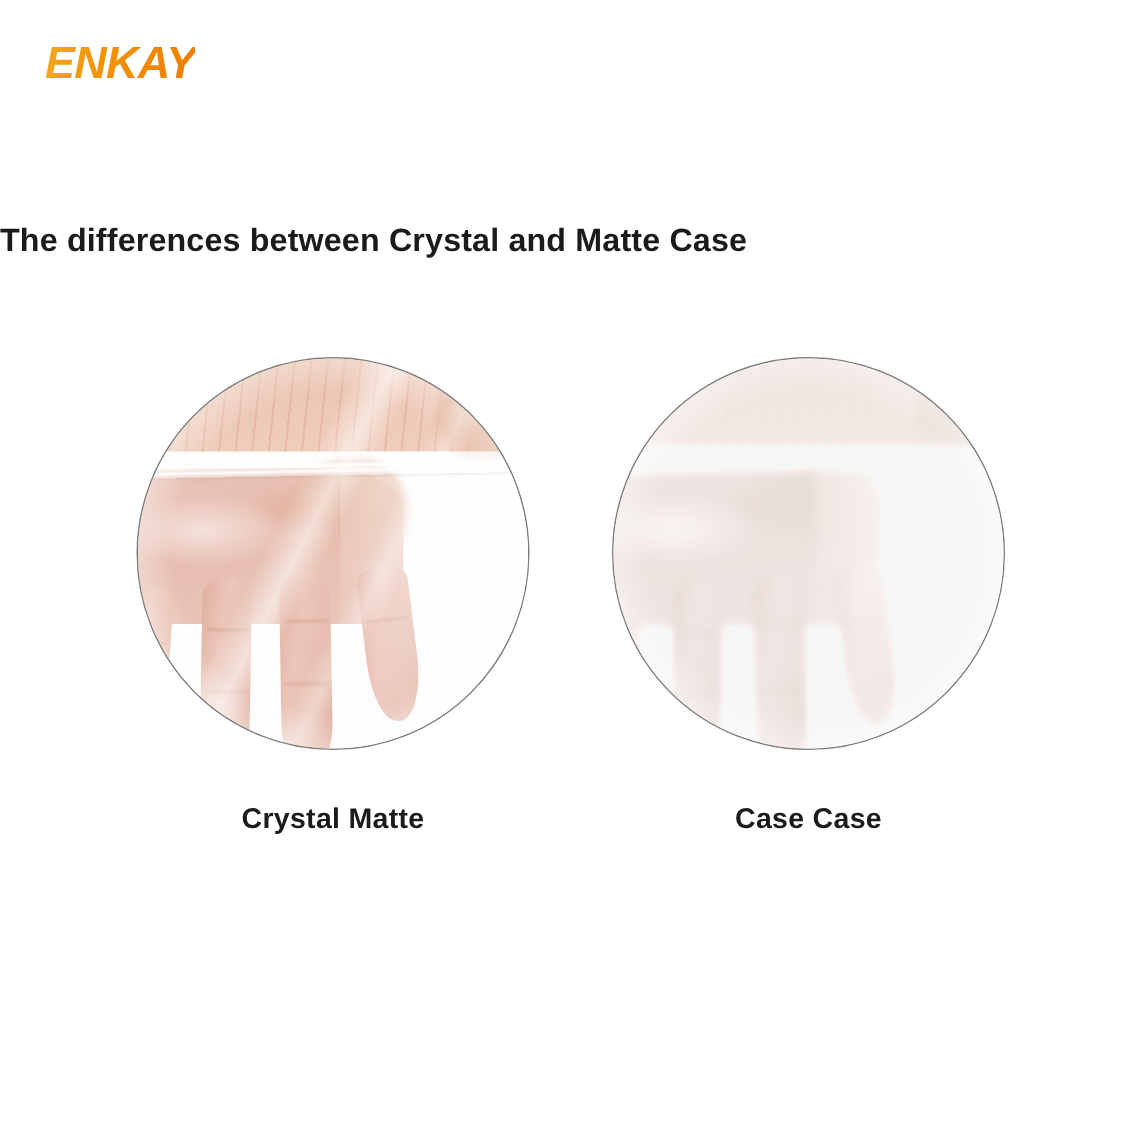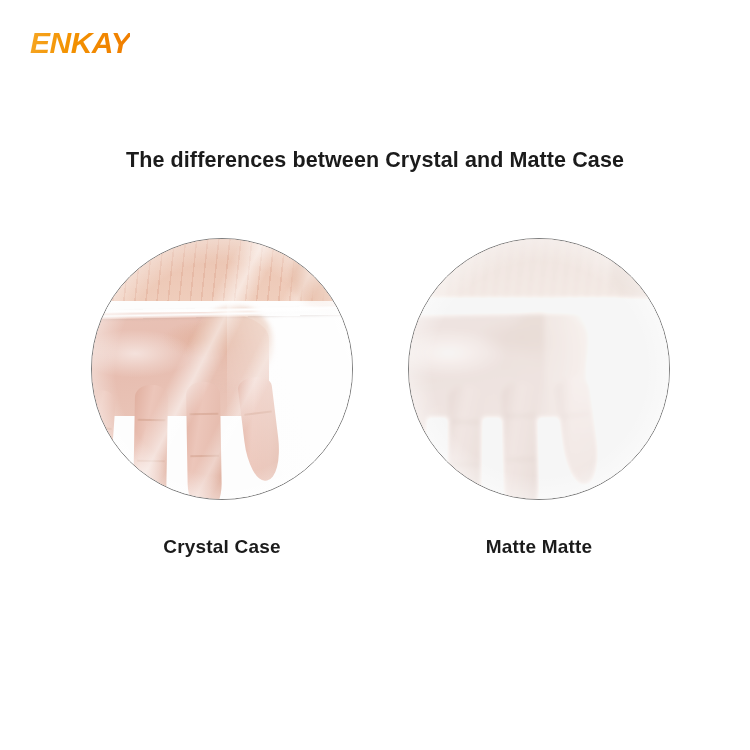--- a/index.html
+++ b/index.html
@@ -33,21 +33,21 @@
     user-select: none;
     text-align: center;
   }
 
   
   .headline {
     position: absolute;
     top: 148px;
     left: 0;
     width: 750px;
-    text-align: center;
+    text-align: left;
     font-size: 21.5px;
     font-weight: bold;
     color: #1b1b1b;
     letter-spacing: 0.1px;
   }
 
   
   .compare-row {
     position: absolute;
     top: 238px;
@@ -259,21 +259,21 @@
         <div class="finger f4">
           <div class="crease" style="left:8%; top:34%; width:84%;"></div>
         </div>
 
         <div class="film-body"></div>
         <div class="case-edge"></div>
         <div class="film-gloss"></div>
       </div>
       <div class="vignette"></div>
     </div>
-    <div class="caption">Crystal Case</div>
+    <div class="caption">Crystal Matte</div>
   </div>
 
   <div class="panel panel-right">
     <div class="circle matte">
       <div class="photo">
         <div class="hand-top"></div>
 
         <div class="palm"></div>
 
         <div class="finger f1">
@@ -291,16 +291,16 @@
         <div class="finger f4">
           <div class="crease" style="left:8%; top:34%; width:84%;"></div>
         </div>
 
         <div class="film-body"></div>
         <div class="case-edge"></div>
       </div>
       <div class="frost"></div>
       <div class="vignette"></div>
     </div>
-    <div class="caption">Matte Matte</div>
+    <div class="caption">Case Case</div>
   </div>
 
 </div>
 
 </body></html>

